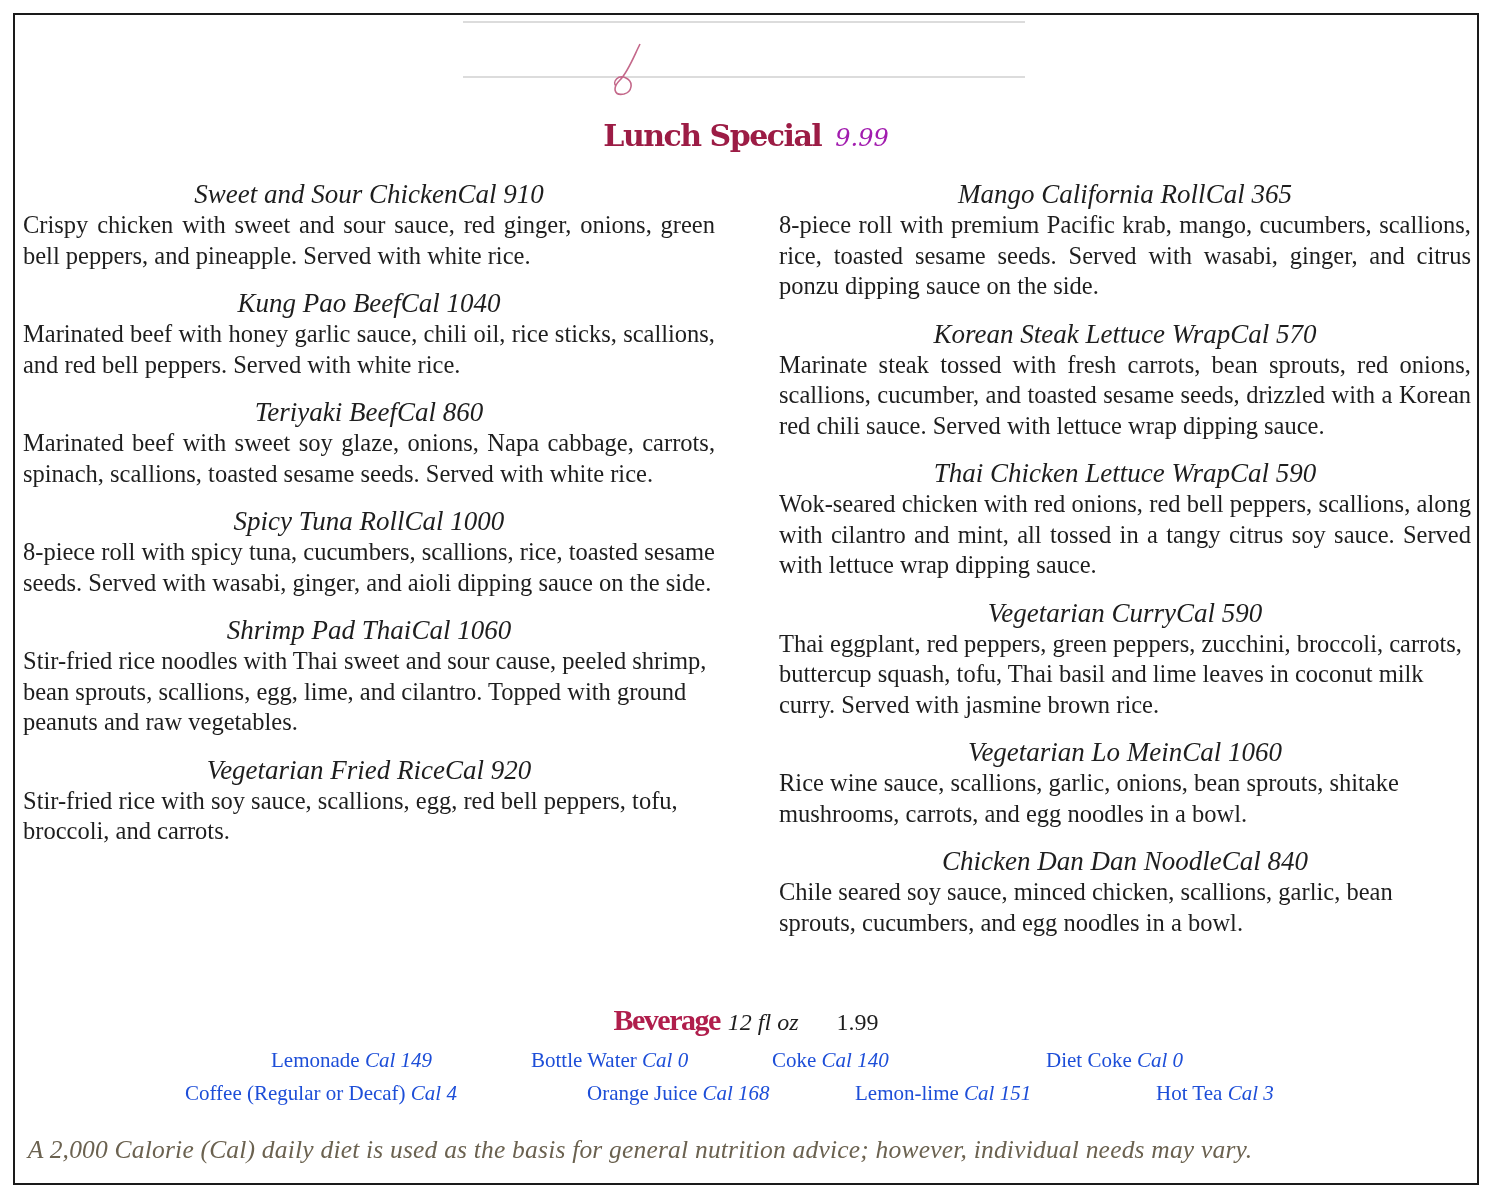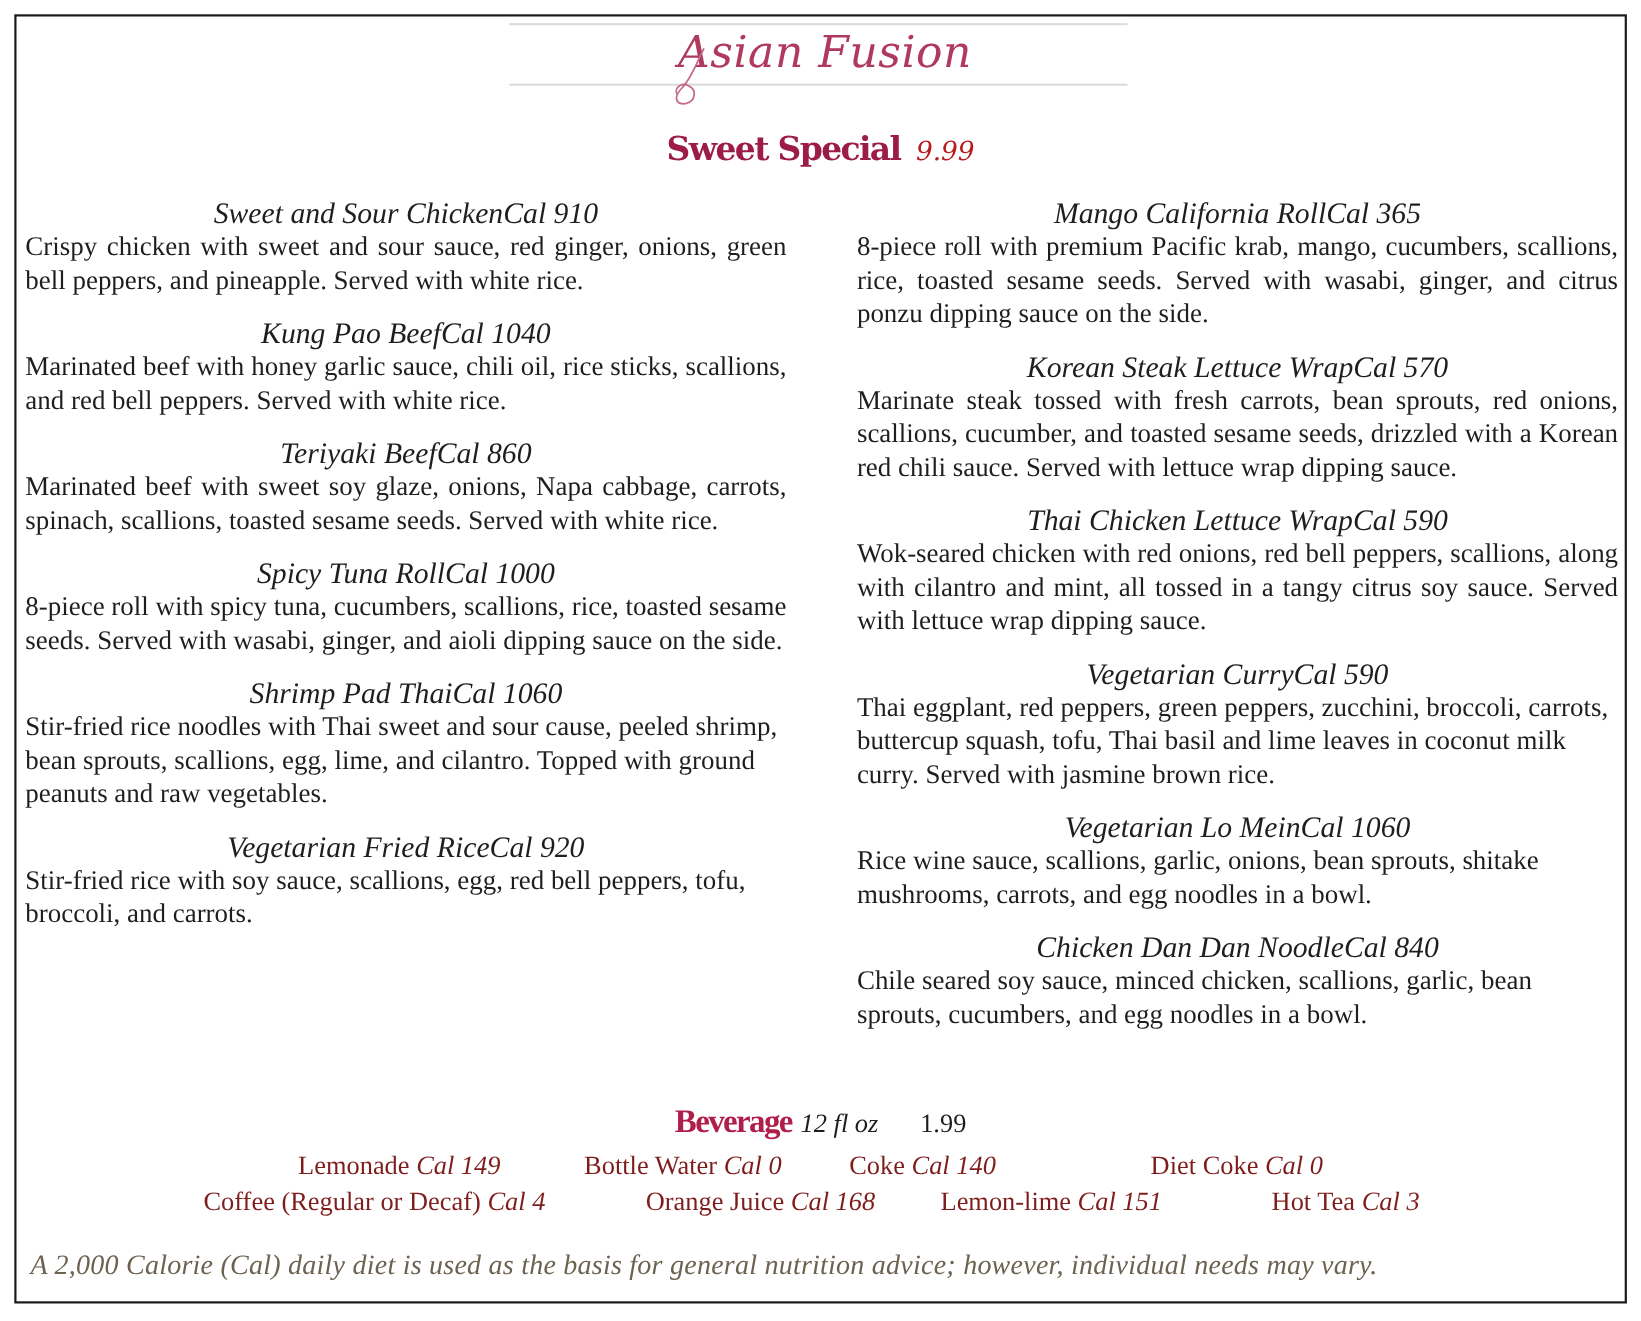--- a/index.html
+++ b/index.html
@@ -15,21 +15,21 @@
       position: absolute; left: 600px; top: 22px; width: 300px; text-align: center;
       font-family: "DejaVu Serif", serif; font-style: italic; font-size: 40px; color: #b03a5e;
       letter-spacing: 0.5px; line-height: 52px;
     }
     .title .swirl { position: absolute; left: 10px; top: 14px; }
     .lunch-header {
       position: absolute; left: 0; top: 118px; width: 1492px; text-align: center;
       font-family: "DejaVu Serif", serif;
     }
     .lunch-header .label { font-size: 30px; font-weight: bold; color: #9c1c45; letter-spacing: -1.5px; }
-    .lunch-header .price { font-size: 24px; font-style: italic; color: #b91c1c; margin-left: 14px; text-align: center; }
+    .lunch-header .price { font-size: 24px; font-style: italic; color: #a21caf; margin-left: 14px; text-align: center; }
     .col { position: absolute; top: 178px; width: 692px; }
     .col.left { left: 23px; }
     .col.right { left: 779px; }
     .item { margin-bottom: 0; }
     .item-head {
       display: flex; justify-content: center;
       font-family: "Liberation Serif", serif; font-style: italic; font-size: 27px; color: #1e1e1e;
       line-height: 32px; height: 32px;
     }
     .item-desc {
@@ -38,21 +38,21 @@
     }
     .item-desc.ragged { text-align: left; }
     .bev-header {
       position: absolute; left: 0; top: 1003px; width: 1492px; text-align: center;
       font-family: "Liberation Serif", serif;
     }
     .bev-header .label { font-size: 30px; font-weight: bold; color: #b01e4c; letter-spacing: -1.5px; }
     .bev-header .size { font-size: 24px; font-style: italic; color: #1e1e1e; margin-left: 8px; }
     .bev-header .price { font-size: 24px; color: #1e1e1e; margin-left: 38px; }
     .bev-row {
-      position: absolute; font-family: "Liberation Serif", serif; font-size: 24px; color: #7f1d1d;
+      position: absolute; font-family: "Liberation Serif", serif; font-size: 21px; color: #1d4ed8;
       white-space: nowrap; line-height: 32px;
     }
     .bev-row .cal { font-style: italic; }
     .bev { position: absolute; top: 0; }
     .footer {
       position: absolute; left: 0; top: 1135px; width: 1280px; text-align: center;
       font-family: "Liberation Serif", serif; font-style: italic; font-size: 25.5px; color: #6b6250;
       letter-spacing: 0.2px;
     }
   </style>
@@ -61,25 +61,24 @@
 
 <div class="frame"></div>
 
 <div class="rule top"></div>
 <div class="rule bottom"></div>
 
 <div class="title">
   <svg class="swirl" width="40" height="60" viewBox="0 0 40 60">
     <path d="M30 8 C 24 20, 18 36, 10 44 C 2 52, 4 60, 14 58 C 22 56, 24 46, 16 42 C 8 38, 2 46, 6 50" fill="none" stroke="#c4688a" stroke-width="1.6"></path>
   </svg>
-  <span>Asian Fusion</span>
 </div>
 
 <div class="lunch-header">
-  <span class="label">Sweet Special</span><span class="price">9.99</span>
+  <span class="label">Lunch Special</span><span class="price">9.99</span>
 </div>
 
 <div class="col left">
   <div class="item">
     <div class="item-head">
         <span>Sweet and Sour Chicken</span>
         <span>Cal 910</span>
       </div>
     <div class="item-desc">Crispy chicken with sweet and sour sauce, red ginger, onions, green bell peppers, and pineapple. Served with white rice.</div>
   </div>

